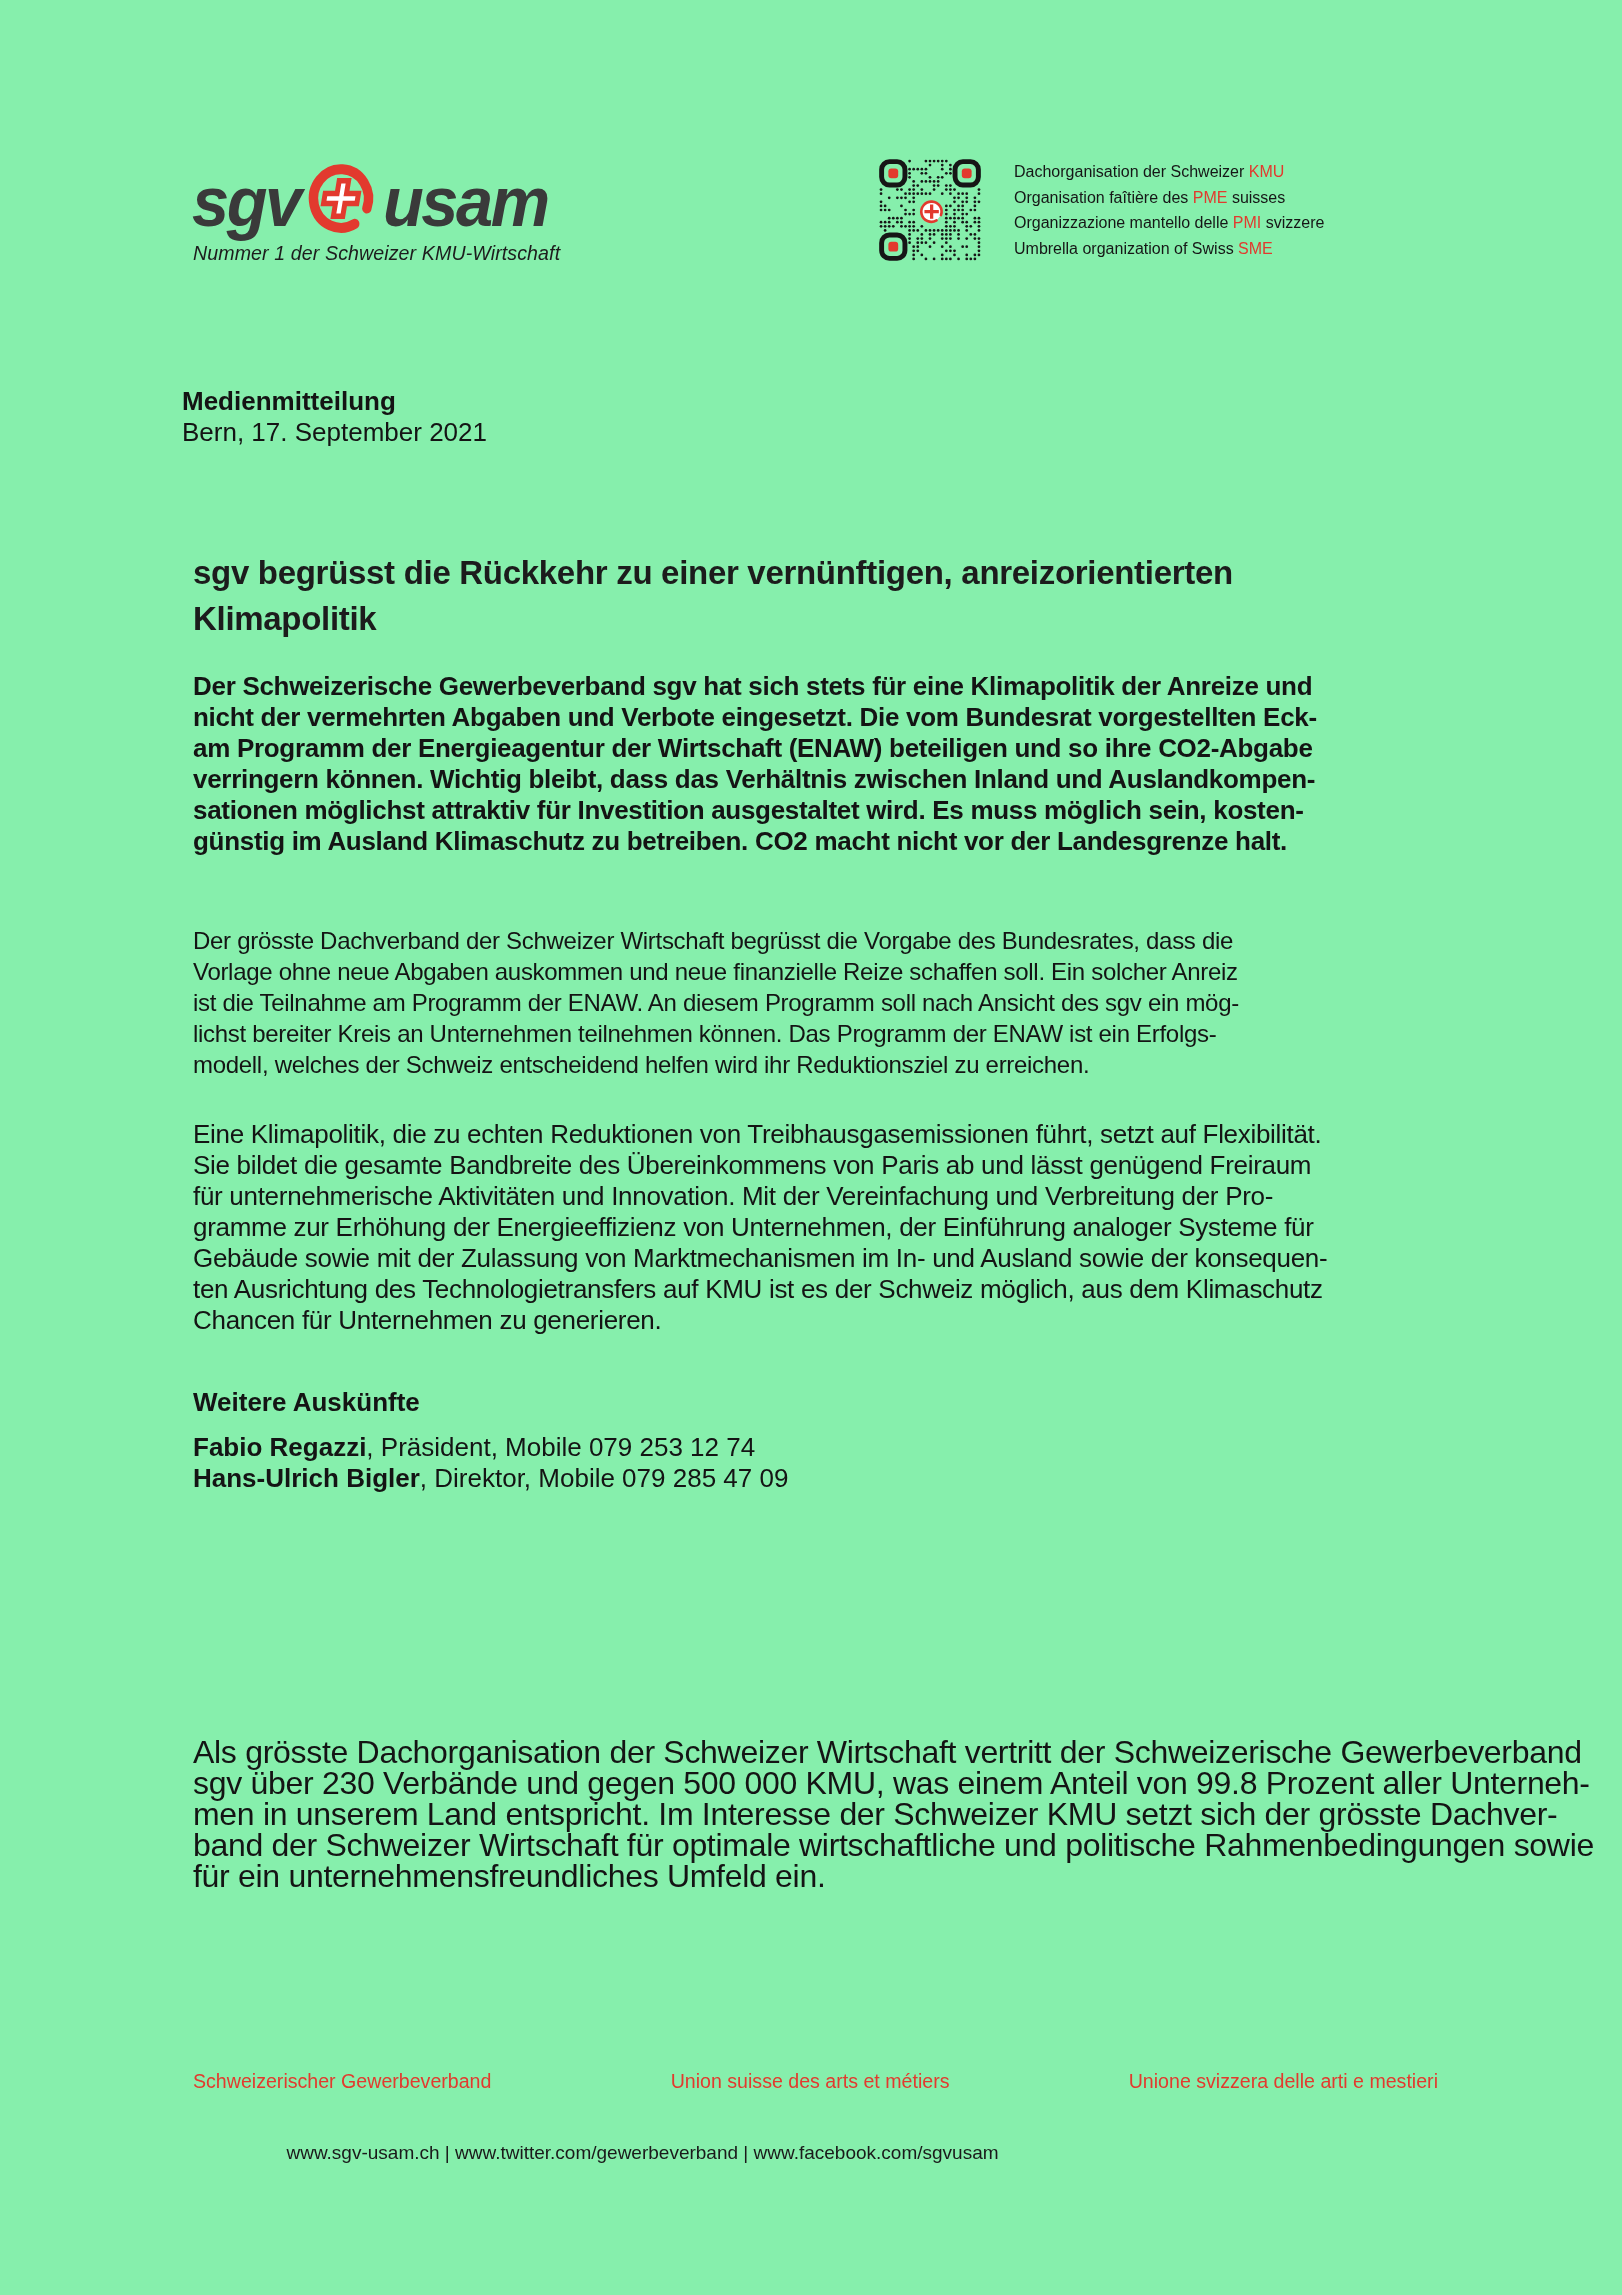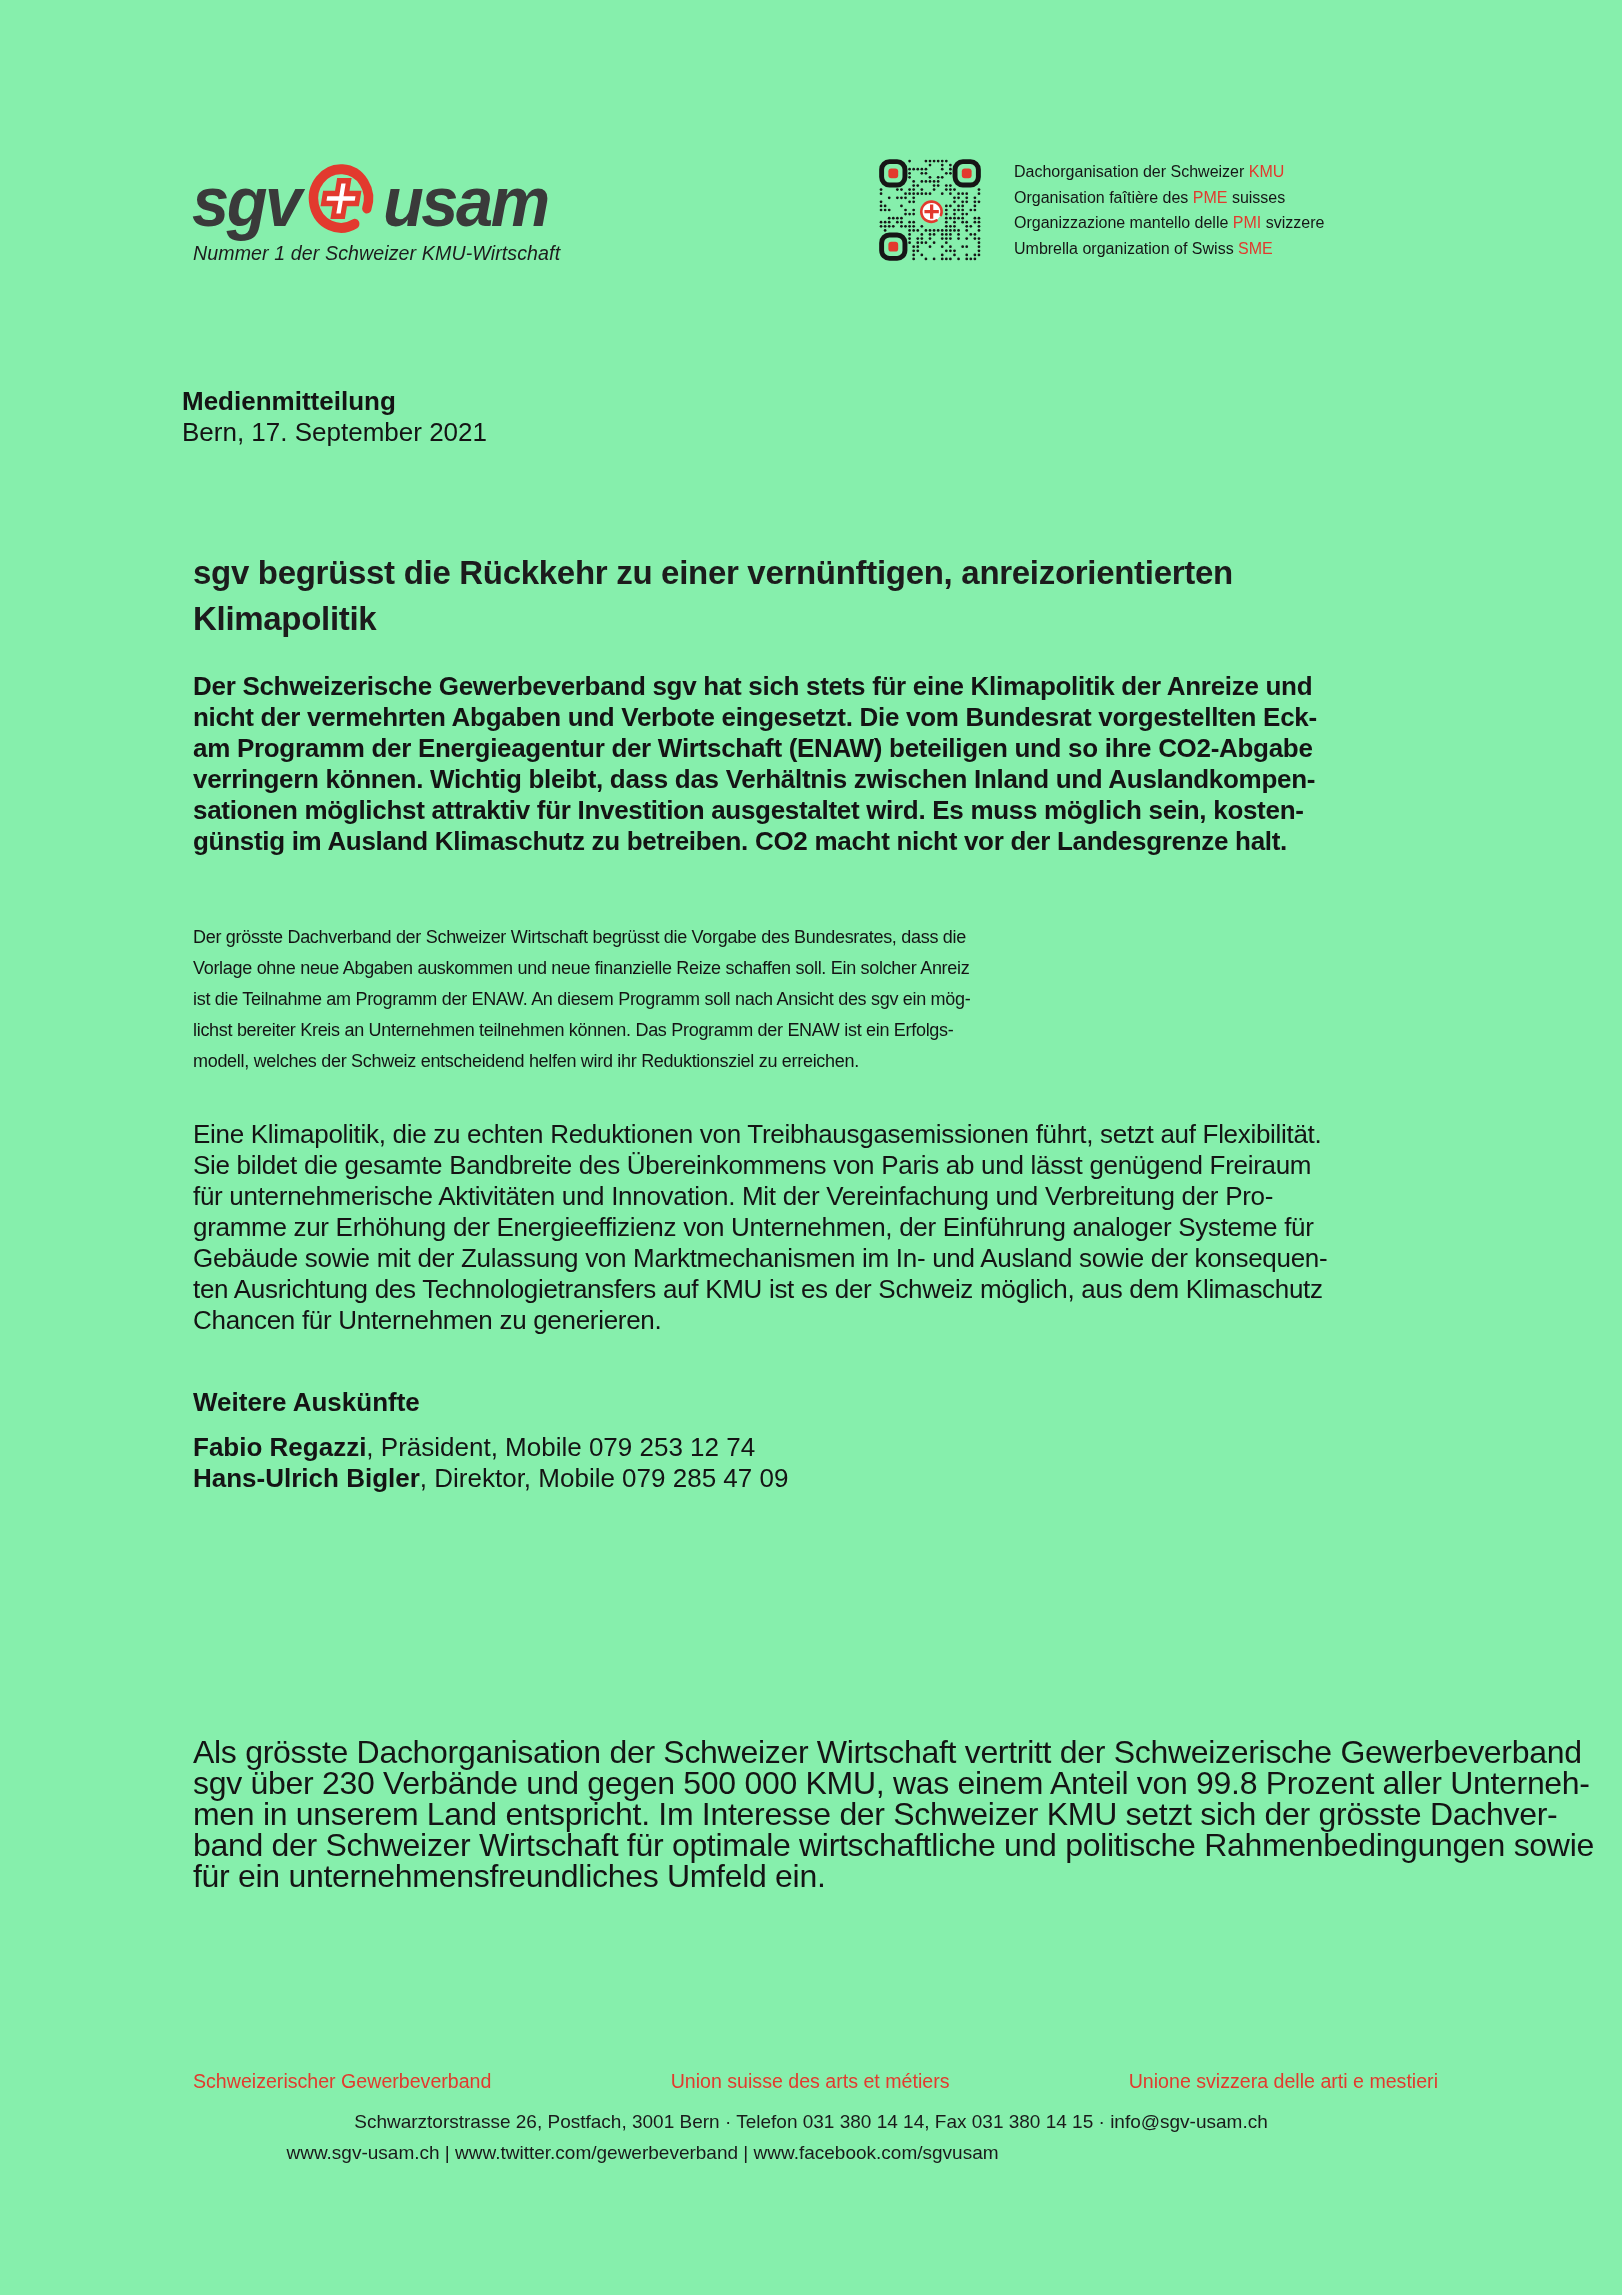--- a/index.html
+++ b/index.html
@@ -21,21 +21,21 @@
   .org-lines .accent{color:var(--accent);}
   
   .meta{position:absolute; left:182px; top:386px; font-size:26px; line-height:31px;}
   .meta .kind{font-weight:700;}
   
   .title{position:absolute; left:193px; top:550px; font-size:33px; font-weight:700;
          line-height:46px; color:#1c1c1c; letter-spacing:-0.3px;}
   
   .ln{white-space:nowrap; height:31px;}
   .lead{position:absolute; left:193px; top:671px; font-size:26px; font-weight:700; letter-spacing:-0.3px;}
-  .para1{position:absolute; left:193px; top:927px; font-size:18px; letter-spacing:-0.3px;}
+  .para1{position:absolute; left:193px; top:927px; font-size:24px; letter-spacing:-0.3px;}
   .para2{position:absolute; left:193px; top:1119px; font-size:26px; letter-spacing:-0.3px;}
   .contacts-heading{position:absolute; left:193px; top:1387px; font-size:26px; font-weight:700;}
   .contacts{position:absolute; left:193px; top:1432px; font-size:26px;}
   .contacts .name{font-weight:700;margin-top:20px;}
   .boilerplate{position:absolute; left:193px; top:1734px; font-size:32px; letter-spacing:-0.3px;}
   
   .footer-orgs{position:absolute; left:193px; top:2070px; width:1245px; display:flex;
                justify-content:space-between; font-size:19.6px; color:var(--accent);}
   .footer-address{position:absolute; left:0; top:2111px; width:1622px; text-align:center;
                   font-size:19px; color:#1a1a1a;}
@@ -347,17 +347,16 @@
     <div class="ln">men in unserem Land entspricht. Im Interesse der Schweizer KMU setzt sich der grösste Dachver-</div>
     <div class="ln">band der Schweizer Wirtschaft für optimale wirtschaftliche und politische Rahmenbedingungen sowie</div>
     <div class="ln">für ein unternehmensfreundliches Umfeld ein.</div>
   </div>
 
   <div class="footer-orgs">
     <span>Schweizerischer Gewerbeverband</span>
     <span>Union suisse des arts et métiers</span>
     <span>Unione svizzera delle arti e mestieri</span>
   </div>
-  <div class="footer-address">Schwarztorstrasse 26, Postfach, 3001 Bern  ·  Telefon 031 380 14 14, Fax 031 380 14 15  ·  info@sgv-usam.ch</div>
   <div class="footer-links">www.sgv-usam.ch  |  www.twitter.com/gewerbeverband  |  www.facebook.com/sgvusam</div>
 
 </div>
 
 
 </body></html>

